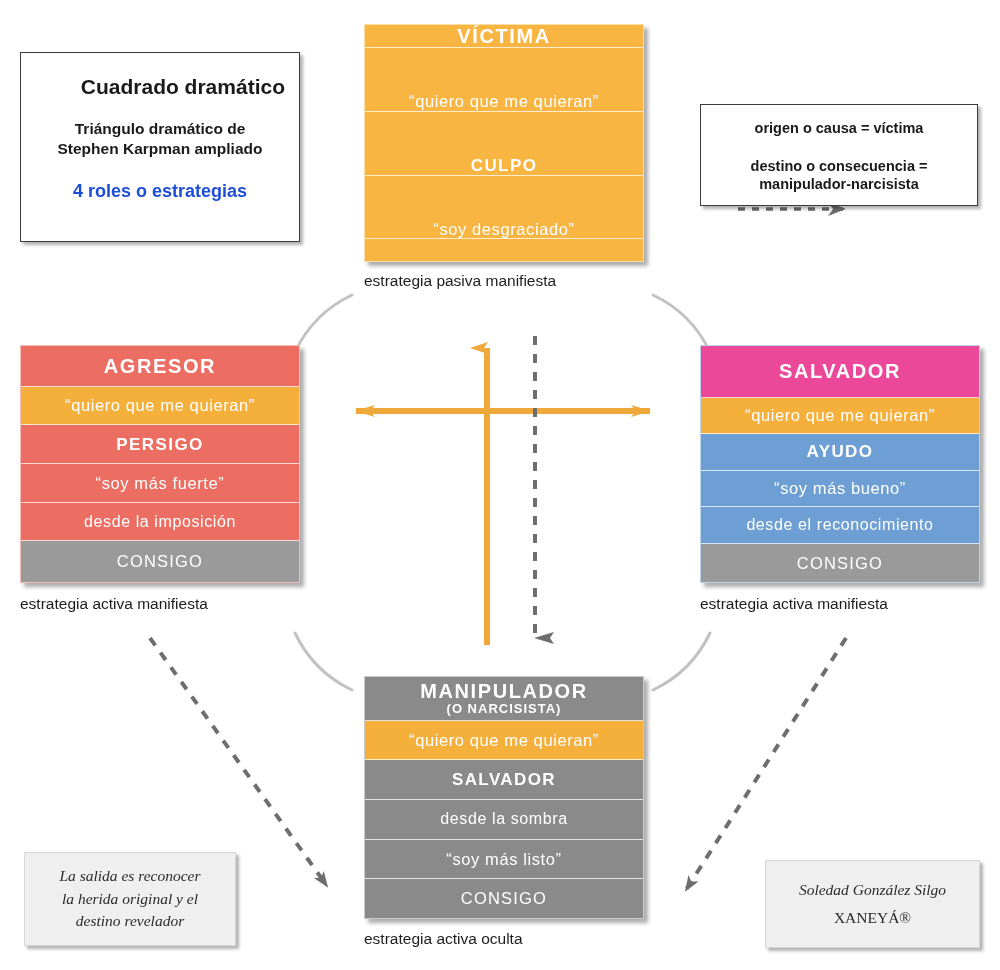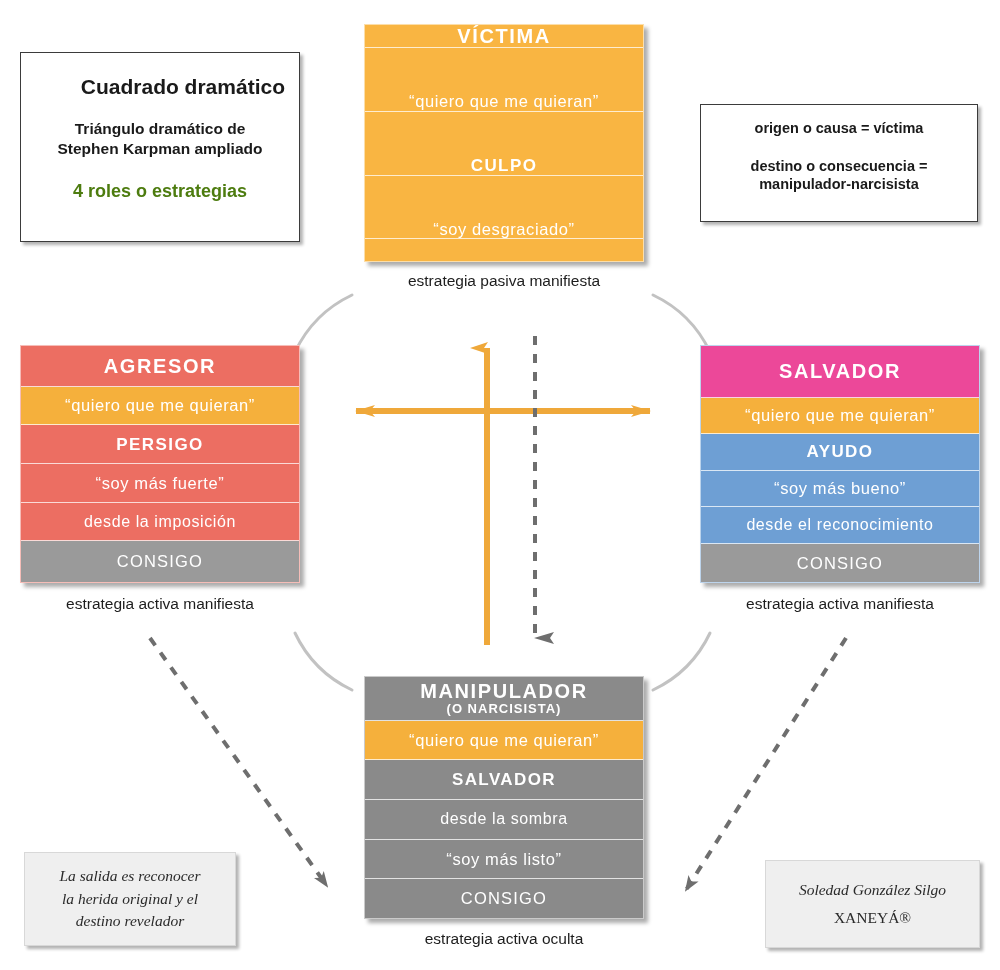--- a/index.html
+++ b/index.html
@@ -47,21 +47,20 @@
   .role-row:last-child { border-bottom: none; }
   .r-title   { font-size: 20px; font-weight: 600; letter-spacing: 1.6px; }
   .r-title .sub { display:block; font-size: 13px; letter-spacing: 1.0px; font-weight: 600; }
   .r-quote   { font-size: 16.5px; font-weight: 400; }
   .r-verb    { font-size: 17px;  font-weight: 600; letter-spacing: 1.4px; }
   .r-from    { font-size: 16px;  font-weight: 400; }
   .r-consigo { font-size: 16.5px; font-weight: 400; letter-spacing: 1.2px; }
 
   .caption {
     position: absolute;
-    text-align: center;
     font-size: 15.5px;
     color: #1d1d1d;
     white-space: nowrap;
   }
 
   
   .panel {
     position: absolute;
     box-sizing: border-box;
     background: #ffffff;
@@ -78,21 +77,21 @@
     text-align: center;
     font-size: 15.5px;
     font-weight: 600;
     color: #1a1a1a;
     line-height: 1.3;
   }
   .panel-foot {
     text-align: center;
     font-size: 18px;
     font-weight: 700;
-    color: #4d7c0f;
+    color: #1d4ed8;
   }
 
   
   .legend {
     position: absolute;
     box-sizing: border-box;
     background: #ffffff;
     border: 1px solid #3b3b3b;
     box-shadow: 3px 3px 3px rgba(0,0,0,0.30);
   }
@@ -184,21 +183,21 @@
 
   <div class="panel" style="left:20px; top:52px; width:280px; height:190px; padding:22px 14px 0 14px;">
     <div class="panel-title">Cuadrado dramático</div>
     <div class="panel-sub" style="margin-top:20px;">
       <div>Triángulo dramático de</div>
       <div>Stephen Karpman ampliado</div>
     </div>
     <div class="panel-foot" style="margin-top:22px;">4 roles o estrategias</div>
   </div>
 
-  <div class="legend" style="left:700px; top:104px; width:278px; height:118px; padding-top:14px;">
+  <div class="legend" style="left:700px; top:104px; width:278px; height:102px; padding-top:14px;">
     <div class="legend-line">origen o causa = víctima</div>
     <div class="legend-line" style="margin-top:20px;">destino o consecuencia =</div>
     <div class="legend-line">manipulador-narcisista</div>
   </div>
 
   <div class="role-box" style="left:364px; top:24px; width:280px; height:238px; background:#f9b542;gap:44px;">
     <div class="role-row r-title" style="height:41px; background:#f9b542;">VÍCTIMA</div>
     <div class="role-row r-quote" style="height:39px; background:#f9b542;">“quiero que me quieran”</div>
     <div class="role-row r-verb" style="height:39px; background:#f9b542;">CULPO</div>
     <div class="role-row r-quote" style="height:39px; background:#f9b542;">“soy desgraciado”</div>

